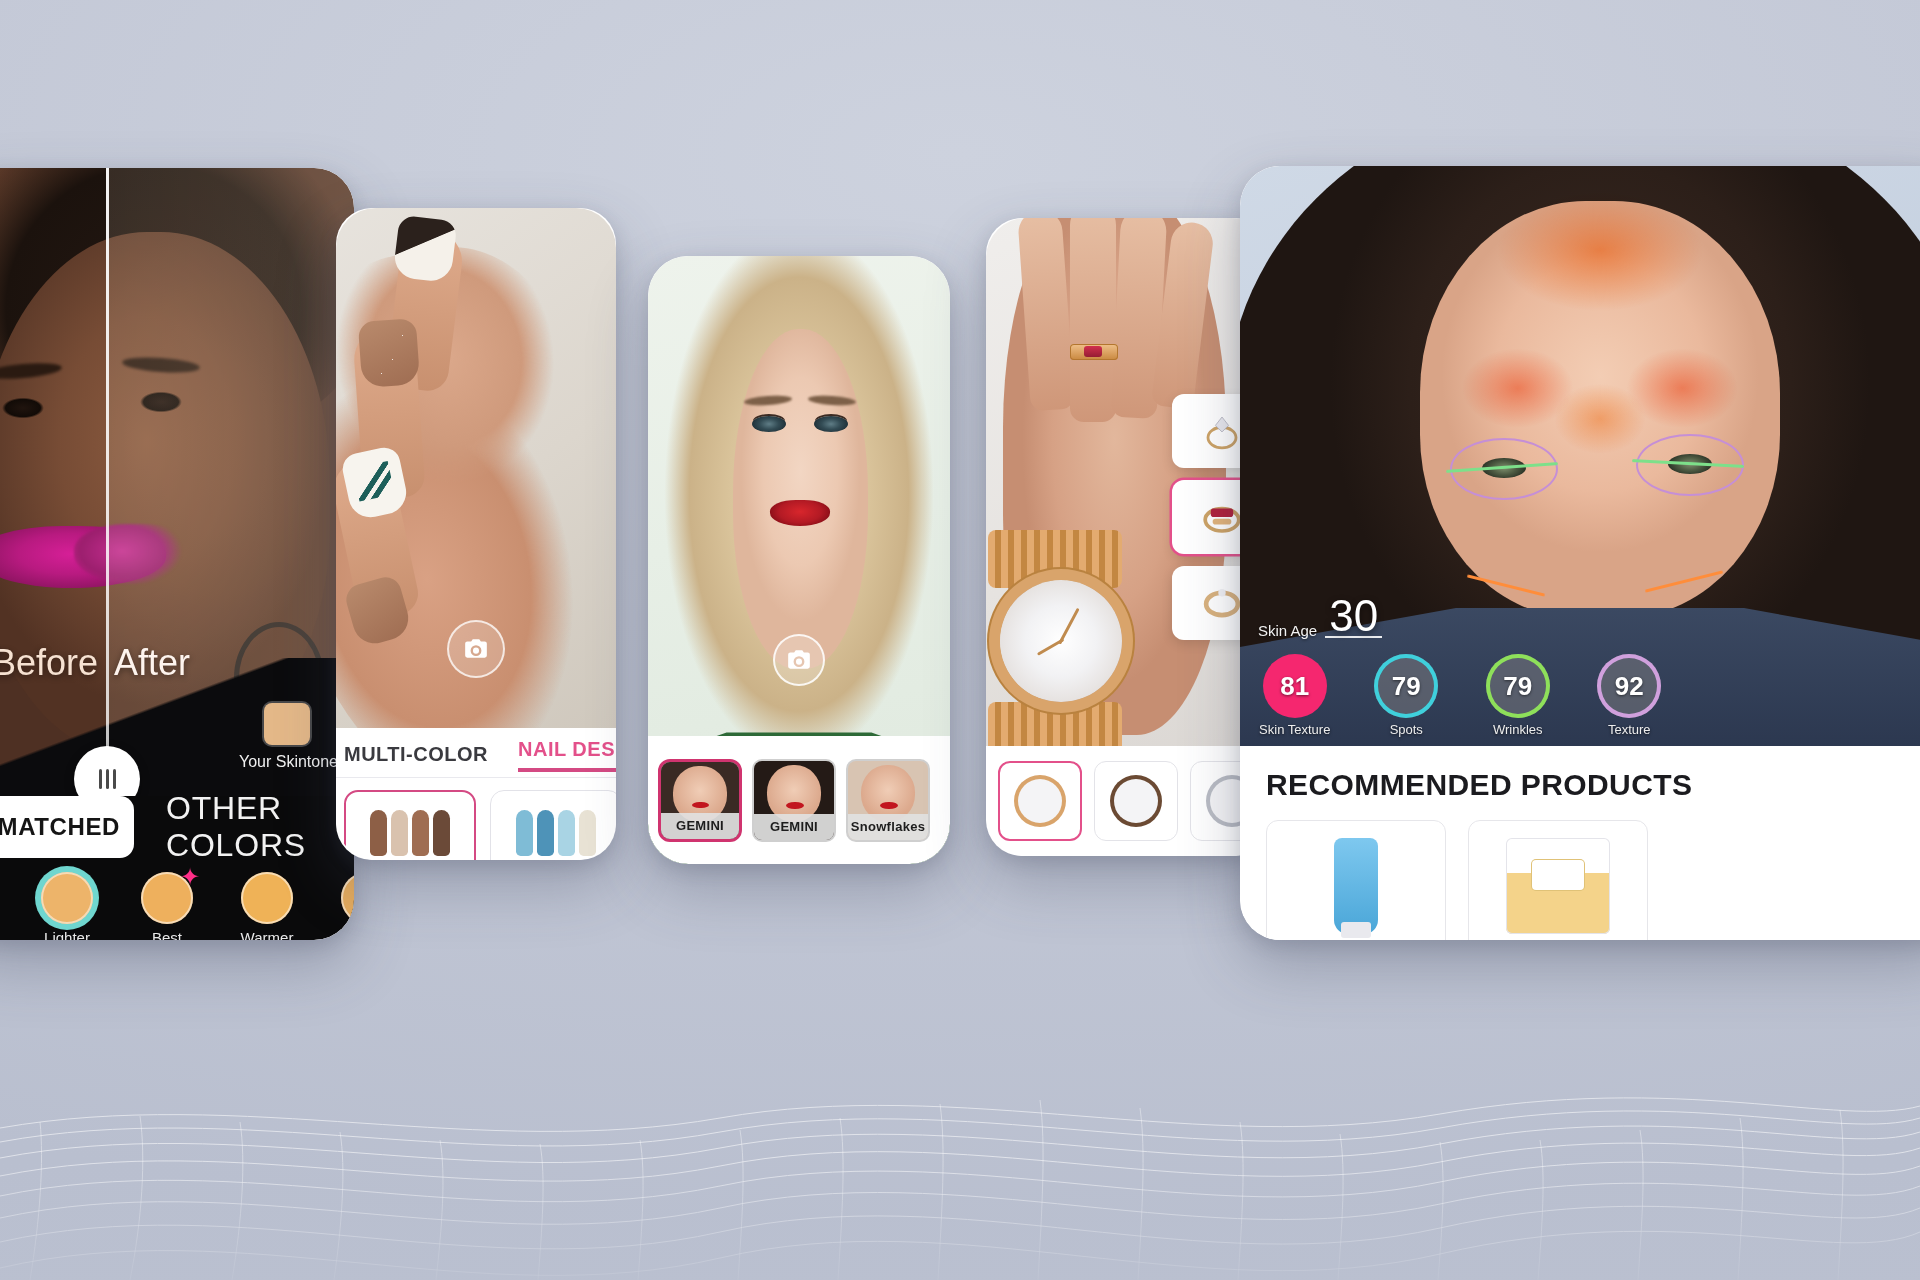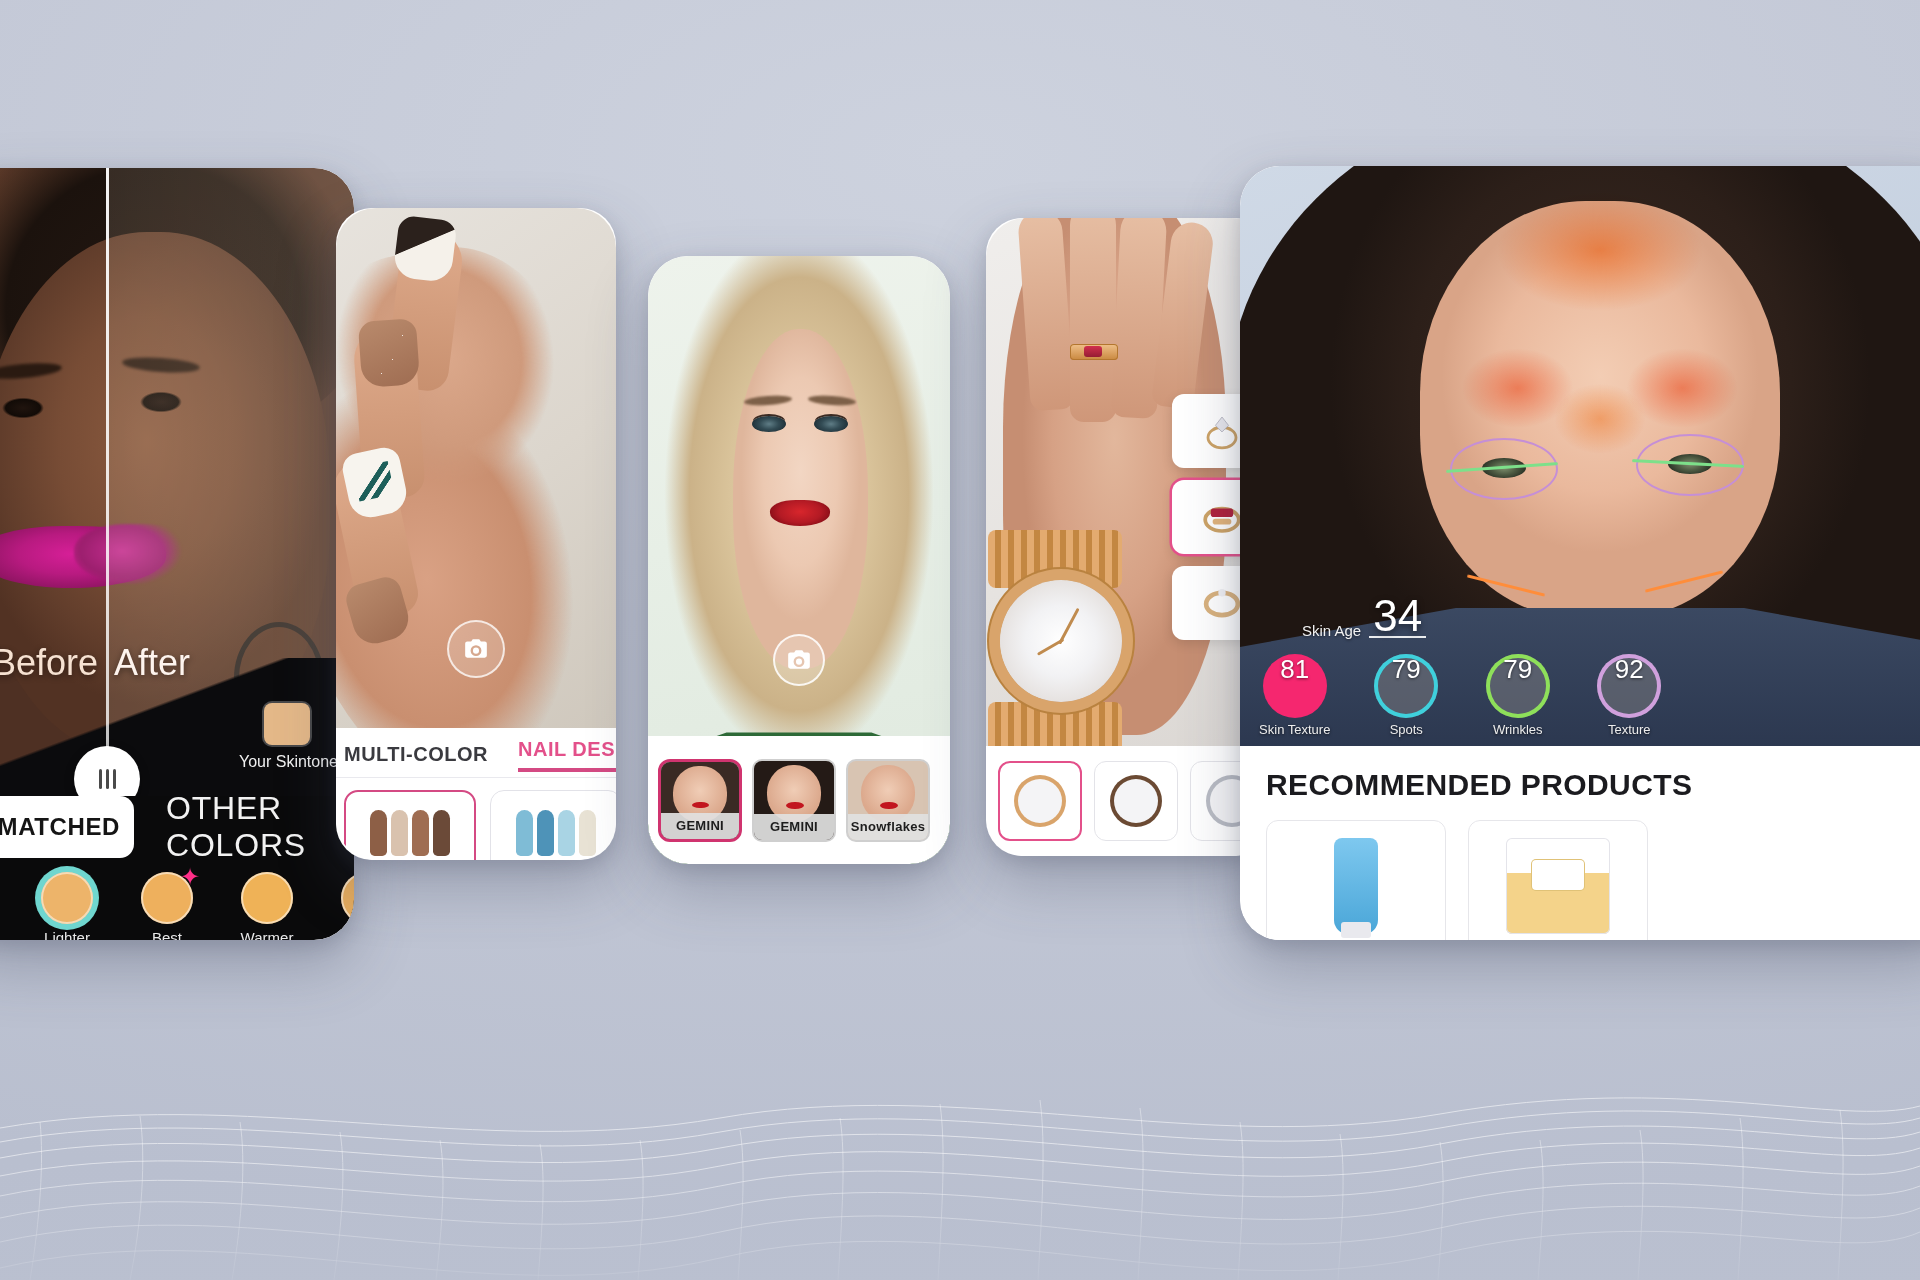--- a/index.html
+++ b/index.html
@@ -375,32 +375,32 @@
   #p5-c4{ left:404px; top:414px; width:80px; background:#ff8d3a; transform:rotate(-14deg); }
   #p5-c5{ left:432px; top:452px; width:96px; background:#7de08a; transform:rotate(6deg); }
   #p5-shirt{
     position:absolute; left:0; right:0; bottom:0; height:150px;
     background:linear-gradient(#3c4a63,#2c3850);
     clip-path:polygon(0 34%, 30% 8%, 70% 8%, 100% 34%, 100% 100%, 0 100%);
   }
   #p5-skinage{
     position:absolute; left:18px; top:430px; display:flex; align-items:flex-end; gap:8px;
   }
-  #p5-skinage .lbl{ color:#f2f2f2; font-size:15px; line-height:1.05; text-shadow:0 1px 3px rgba(0,0,0,.6);margin-left:44px; }
+  #p5-skinage .lbl{ color:#f2f2f2; font-size:15px; line-height:1.05; text-shadow:0 1px 3px rgba(0,0,0,.6); }
   #p5-skinage .val{ color:#fff; font-size:44px; font-weight:400; line-height:.92;
     text-shadow:0 2px 6px rgba(0,0,0,.55); border-bottom:2px solid rgba(255,255,255,.9); padding:0 4px; }
   #p5-metrics{
     position:absolute; left:12px; top:488px; width:420px;
     display:flex; align-items:flex-start; gap:26px;
   }
   .p5-metric{ width:86px; text-align:center; }
   .p5-metric .ring{
     width:64px; height:64px; border-radius:50%; margin:0 auto 4px;
-    display:flex; justify-content:center;
-    color:#fff; font-size:26px; font-weight:400;
+    display:flex; align-items:center; justify-content:center;
+    color:#fff; font-size:26px; font-weight:700;
     background:rgba(120,120,125,.55);
     text-shadow:0 1px 3px rgba(0,0,0,.55);
   }
   .p5-metric .cap{ color:#ededed; font-size:13px; text-shadow:0 1px 3px rgba(0,0,0,.65); }
   #p5-rec{
     position:absolute; left:0; right:0; top:580px; bottom:0;
     background:#fff; border-radius:0 0 40px 40px; padding:22px 26px;
   }
   #p5-rec-title{ font-size:30px; font-weight:700; color:#1b1b1f; letter-spacing:.4px; white-space:nowrap; }
   #p5-rec-list{ display:flex; gap:22px; margin-top:18px; }
@@ -688,21 +688,21 @@
       <div class="p5-eye2" id="p5-e-r"></div>
       <div class="p5-curve" id="p5-c1"></div>
       <div class="p5-curve" id="p5-c2"></div>
       <div class="p5-curve" id="p5-c3"></div>
       <div class="p5-curve" id="p5-c4"></div>
       <div class="p5-curve" id="p5-c5"></div>
       <div id="p5-shirt"></div>
 
       <div id="p5-skinage">
         <div class="lbl">Skin Age</div>
-        <div class="val">34</div>
+        <div class="val">30</div>
       </div>
 
       <div id="p5-metrics">
         <div class="p5-metric">
           <div class="ring" style="background:#f5276f">
             <span>81</span>
           </div>
           <div class="cap">Skin Texture</div>
         </div>
         <div class="p5-metric">

